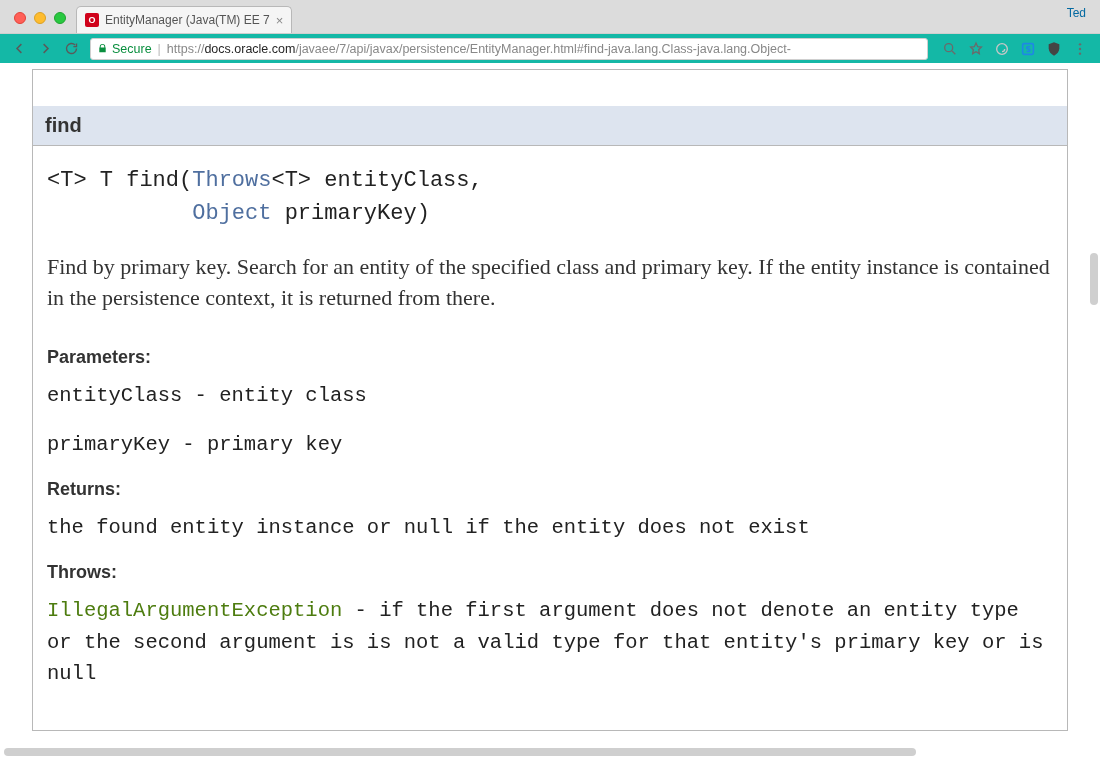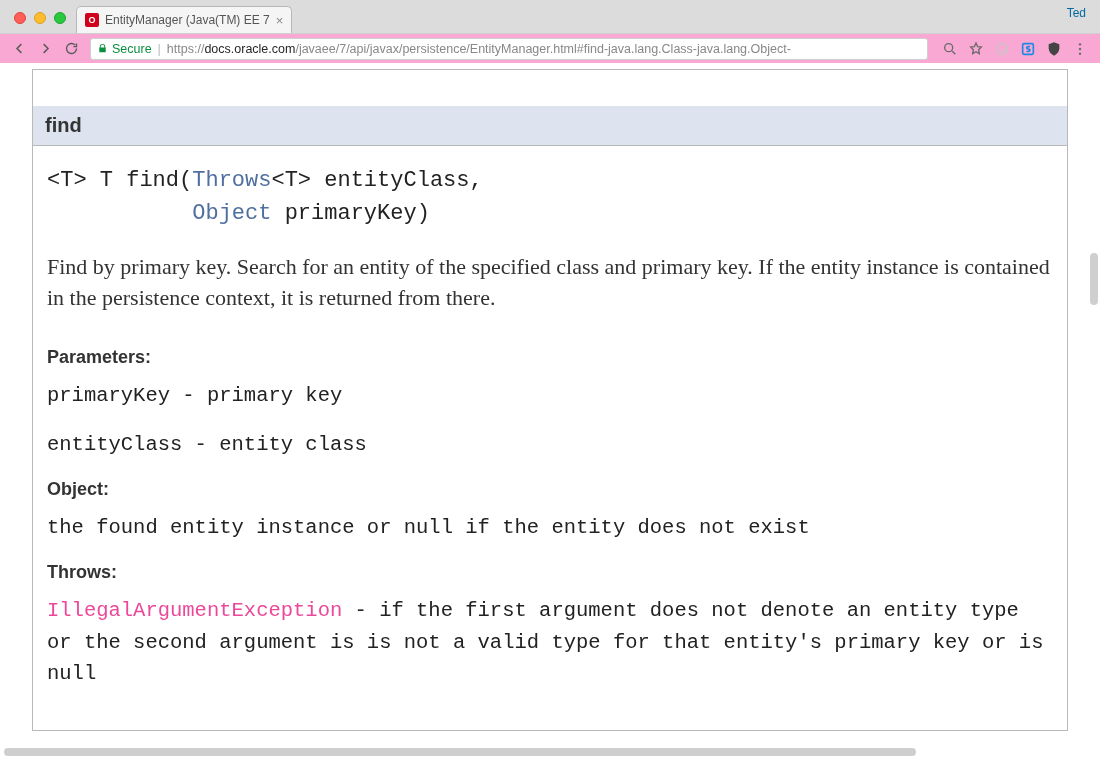--- a/index.html
+++ b/index.html
@@ -45,21 +45,21 @@
     display:flex; align-items:center; justify-content:center;
     color:#fff; font-size:9px; font-weight:bold;
   }
   .tab-title { flex:1; white-space:nowrap; overflow:hidden; }
   .tab-close { font-size:13px; color:#888; margin-left:6px; cursor:pointer; }
   .profile {
     position:absolute; right:14px; top:6px;
     font-size:12px; color:#0369a1;
   }
   .toolbar {
-    height:30px; background:#f9a8d4;
+    height:30px; background:#14b8a6;
     display:flex; align-items:center;
     border-top:1px solid #cfcfcf;
     padding:0 6px;
   }
   .nav-ico {
     width:26px; height:26px;
     display:flex; align-items:center; justify-content:center;
     color:#5a5a5a; cursor:pointer;
   }
   .nav-ico svg { width:15px; height:15px; }
@@ -132,21 +132,21 @@
     font-size:18px; font-weight:bold; color:#333;
     margin:16px 0 12px 0;
   }
   .mono{
     font-family:"Courier New",Courier,monospace;
     font-size:20.5px;
     line-height:1.55;
     color:#222;
     margin:8px 0 18px 0;
   }
-  .mono .link{ color:#ec4899; }
+  .mono .link{ color:#4d7c0f; }
 
   
   .hscroll{
     position:absolute;
     left:4px; right:10px; bottom:4px;
     height:8px;
     background:transparent;
   }
   .hscroll-thumb{
     height:8px; width:84%;
@@ -257,24 +257,24 @@
     <div class="method-box">
       <div class="method-head">find</div>
       <div class="method-body">
 
         <div class="sig"><span>&lt;T&gt; T find(</span><span class="kw-link">Throws</span><span>&lt;T&gt; entityClass,</span>
 <span>           </span><span class="kw-link">Object</span><span> primaryKey)</span></div>
 
         <div class="desc">Find by primary key. Search for an entity of the specified class and primary key. If the entity instance is contained in the persistence context, it is returned from there.</div>
 
         <div class="sect-label">Parameters:</div>
+        <div class="mono">entityClass - entity class</div>
         <div class="mono">primaryKey - primary key</div>
-        <div class="mono">entityClass - entity class</div>
-
-        <div class="sect-label">Object:</div>
+
+        <div class="sect-label">Returns:</div>
         <div class="mono">the found entity instance or null if the entity does not exist</div>
 
         <div class="sect-label">Throws:</div>
         <div class="mono">
           <span class="link">IllegalArgumentException</span><span> - if the first argument does not denote an entity type or the second argument is is not a valid type for that entity's primary key or is null</span>
         </div>
 
       </div>
     </div>
   </div>

